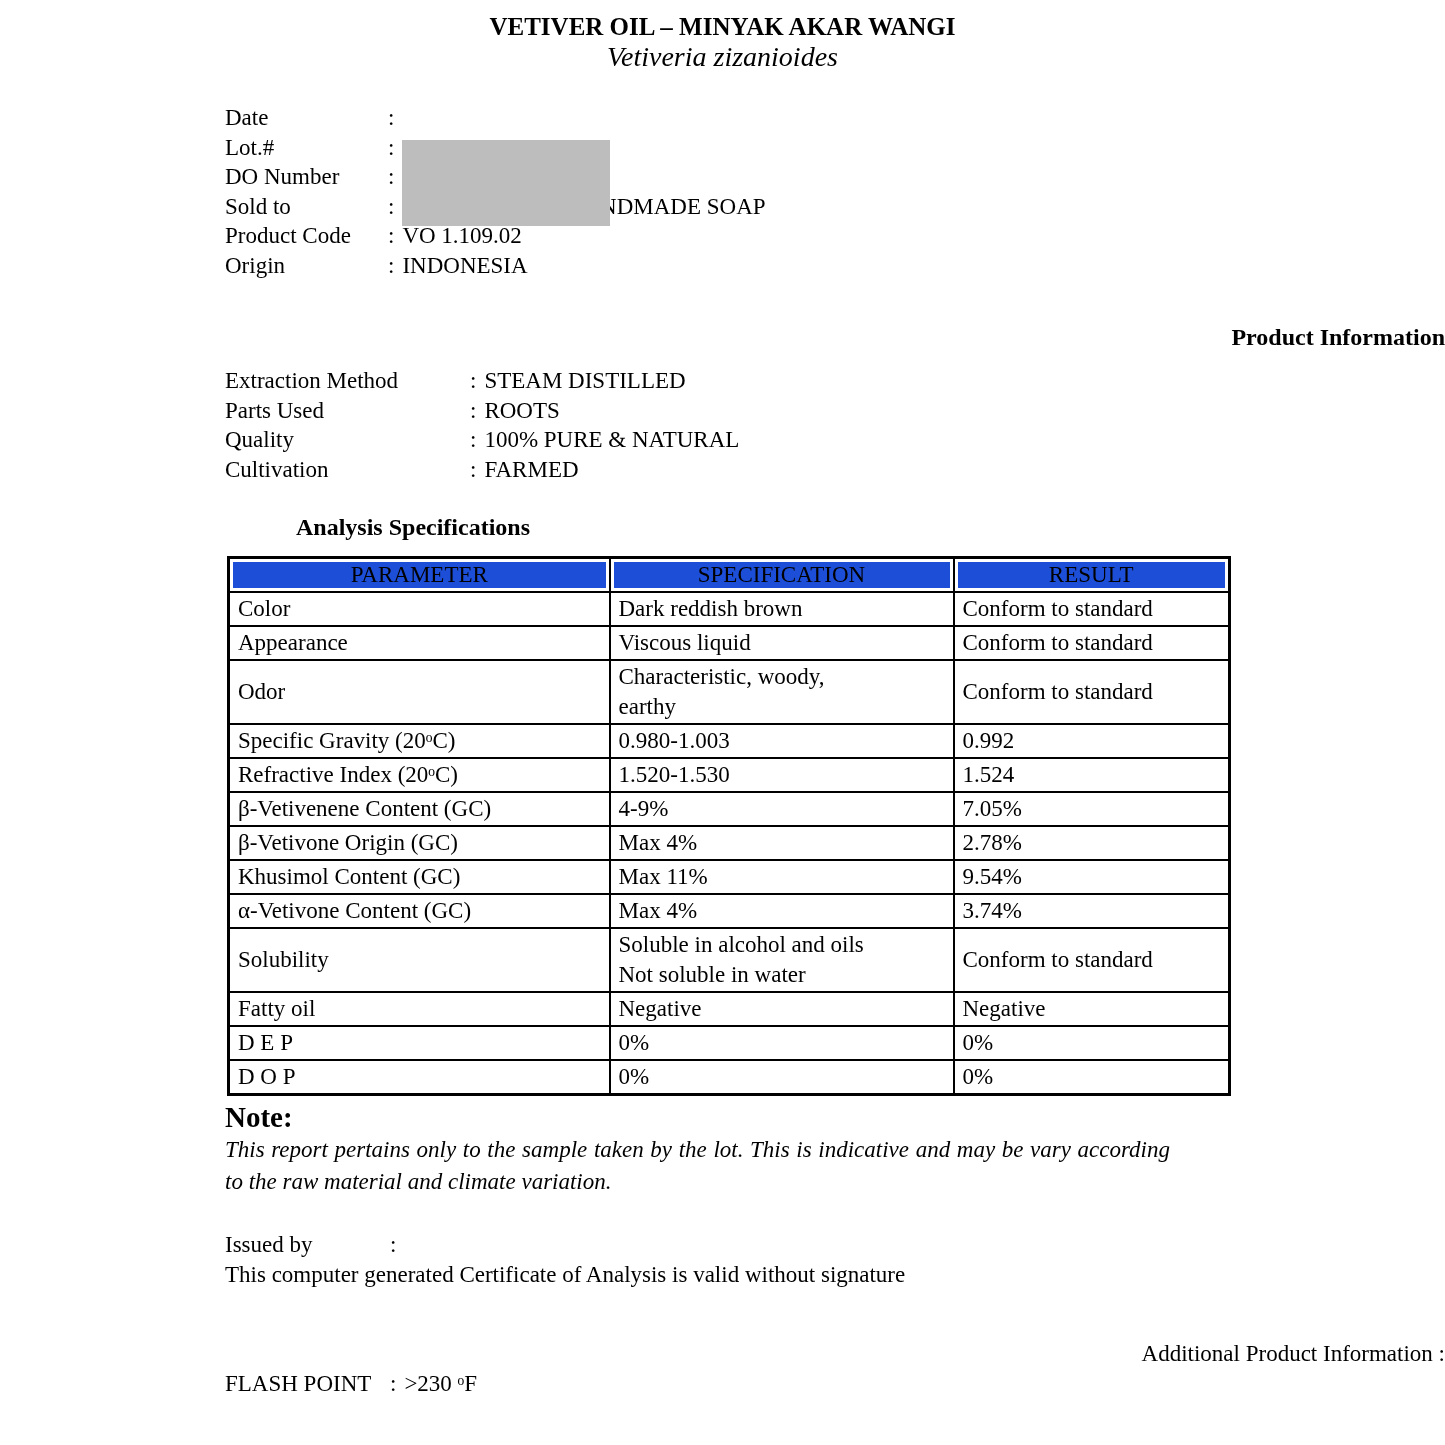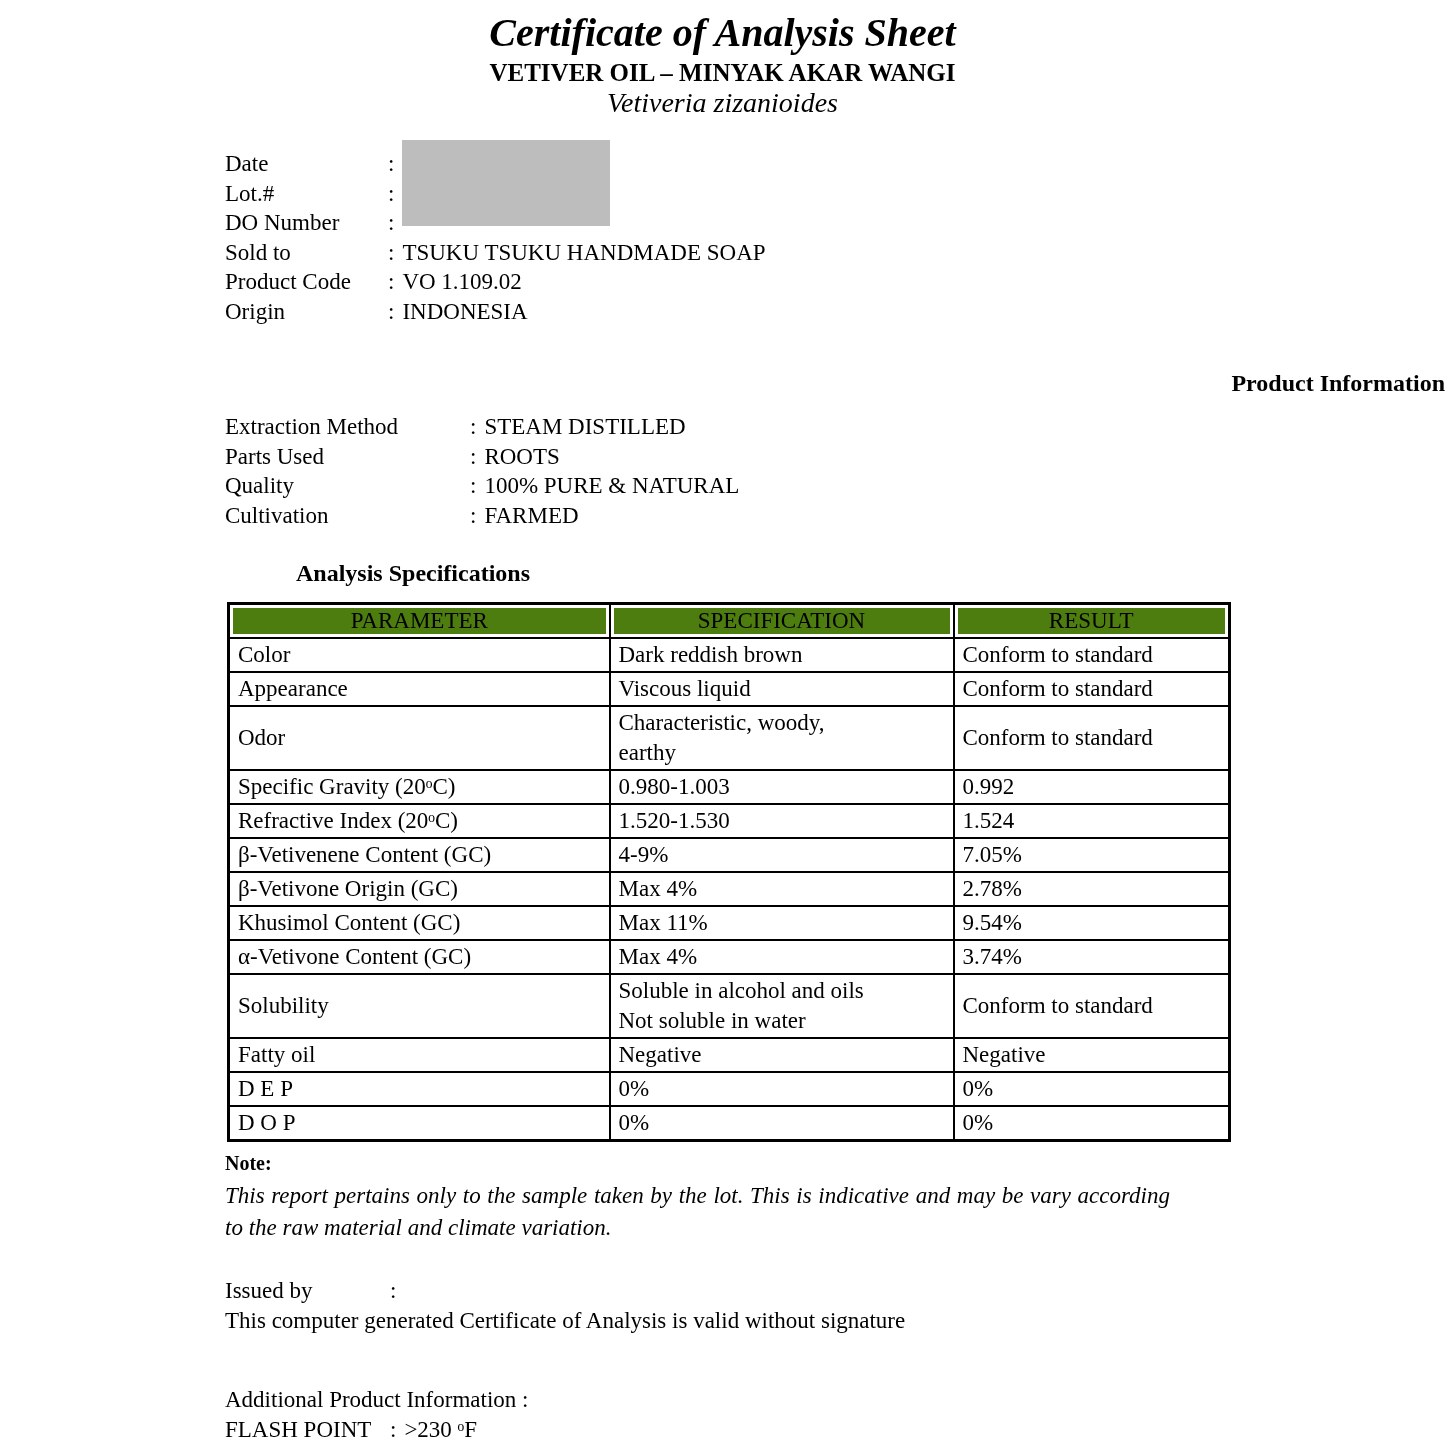--- a/index.html
+++ b/index.html
@@ -82,48 +82,47 @@
     border: 2px solid #000;
     font-weight: normal;
     font-size: 23px;
     padding: 1px 8px;
     line-height: 30px;
     vertical-align: middle;
     white-space: pre-line;
     overflow: hidden;
   }
   .analysis-table th {
-    background: #4d7c0f;
+    background: #1d4ed8;
     box-shadow: inset 0 0 0 3px #ffffff;
     text-align: center;
     height: 30px;
   }
   .analysis-table td { text-align: left; }
 
   
   .note-block { margin: 6px 0 0 225px; width: 945px; }
-  .note-heading { font-weight: bold; font-size: 20px; line-height: 30px; }
+  .note-heading { font-weight: bold; font-size: 29px; line-height: 30px; }
   .note-body {
     font-style: italic;
     text-align: justify;
     line-height: 32px;
     margin-top: 2px;
   }
   .issued-block { margin-top: 32px; }
   .validity-line { margin-left: 225px; line-height: 29.5px; }
   .additional-block { margin-top: 50px; }
-  .additional-block .heading-line { line-height: 29.5px; }
+  .additional-block .heading-line { line-height: 29.5px; text-align: right; }
 </style>
 </head>
 <body>
 
 <div class="page">
 
   <div class="doc-header">
-    <div class="doc-title">Certificate of Analysis Sheet</div>
     <div class="doc-subtitle">VETIVER OIL – MINYAK AKAR WANGI</div>
     <div class="doc-botanical">Vetiveria zizanioides</div>
   </div>
 
   <div class="kv-block meta-block">
     <div class="kv-row">
       <span class="k">Date</span>
       <span class="sep">:</span>
       <span class="v"></span>
     </div>

